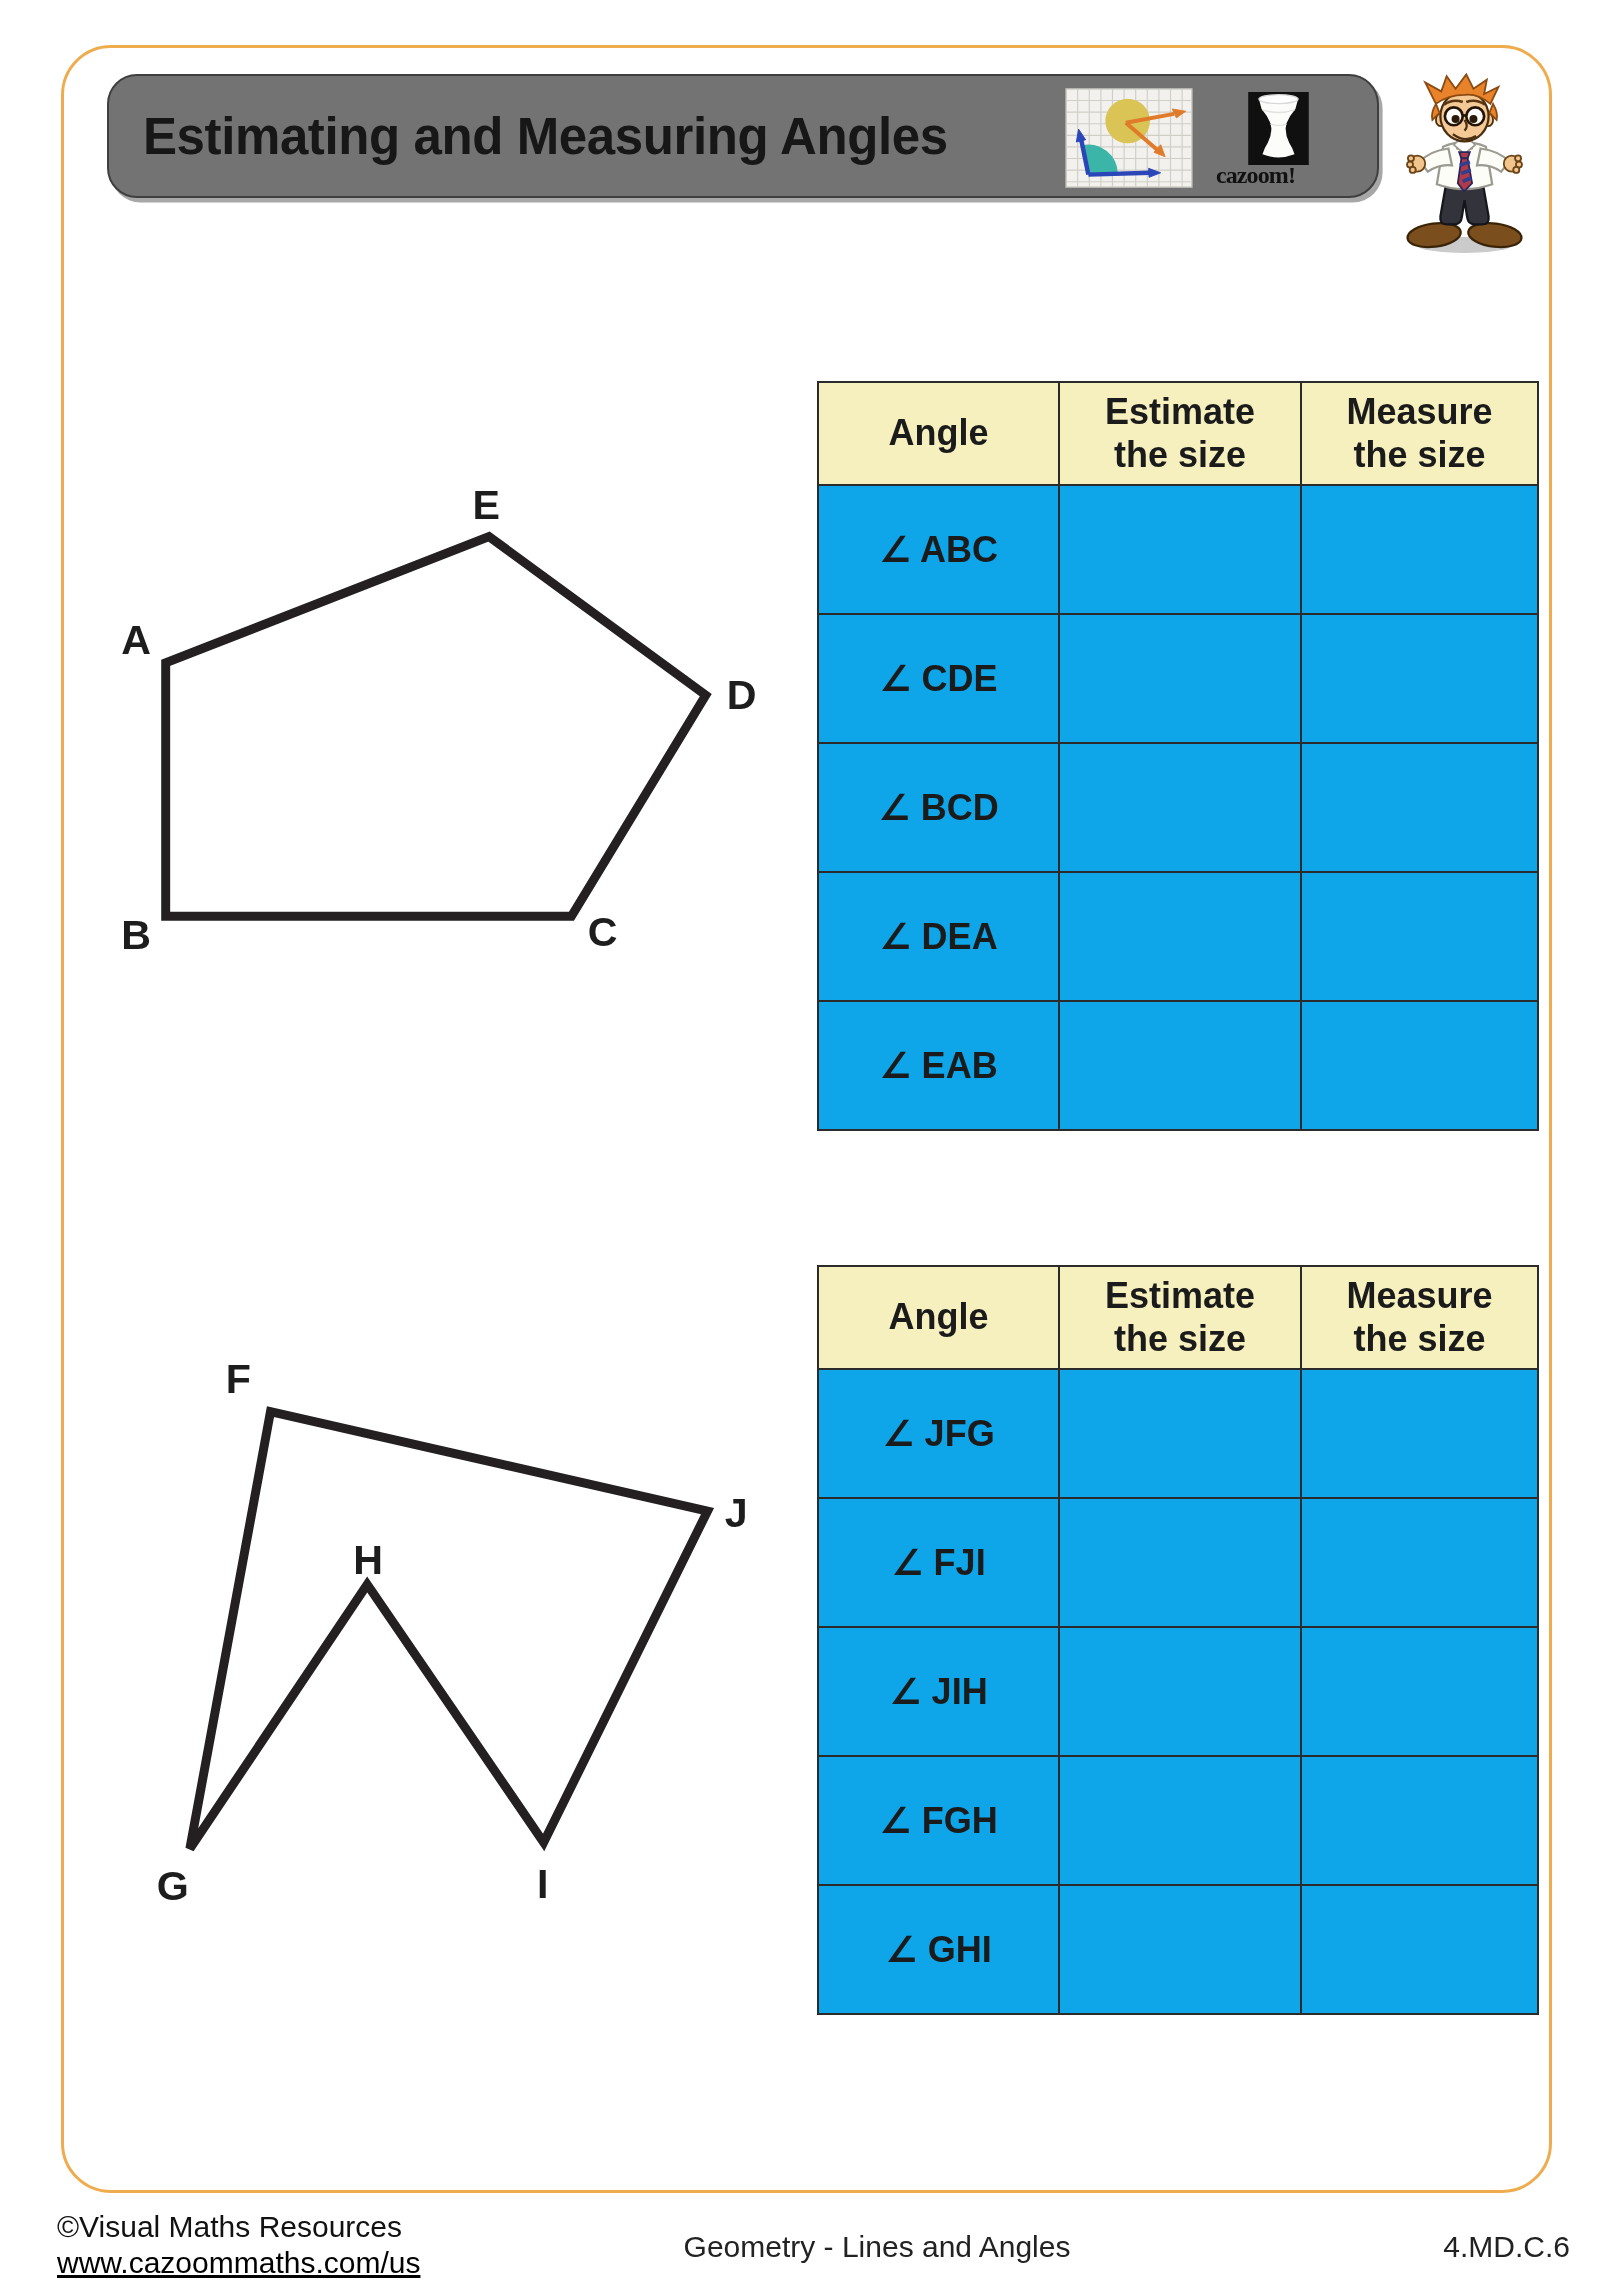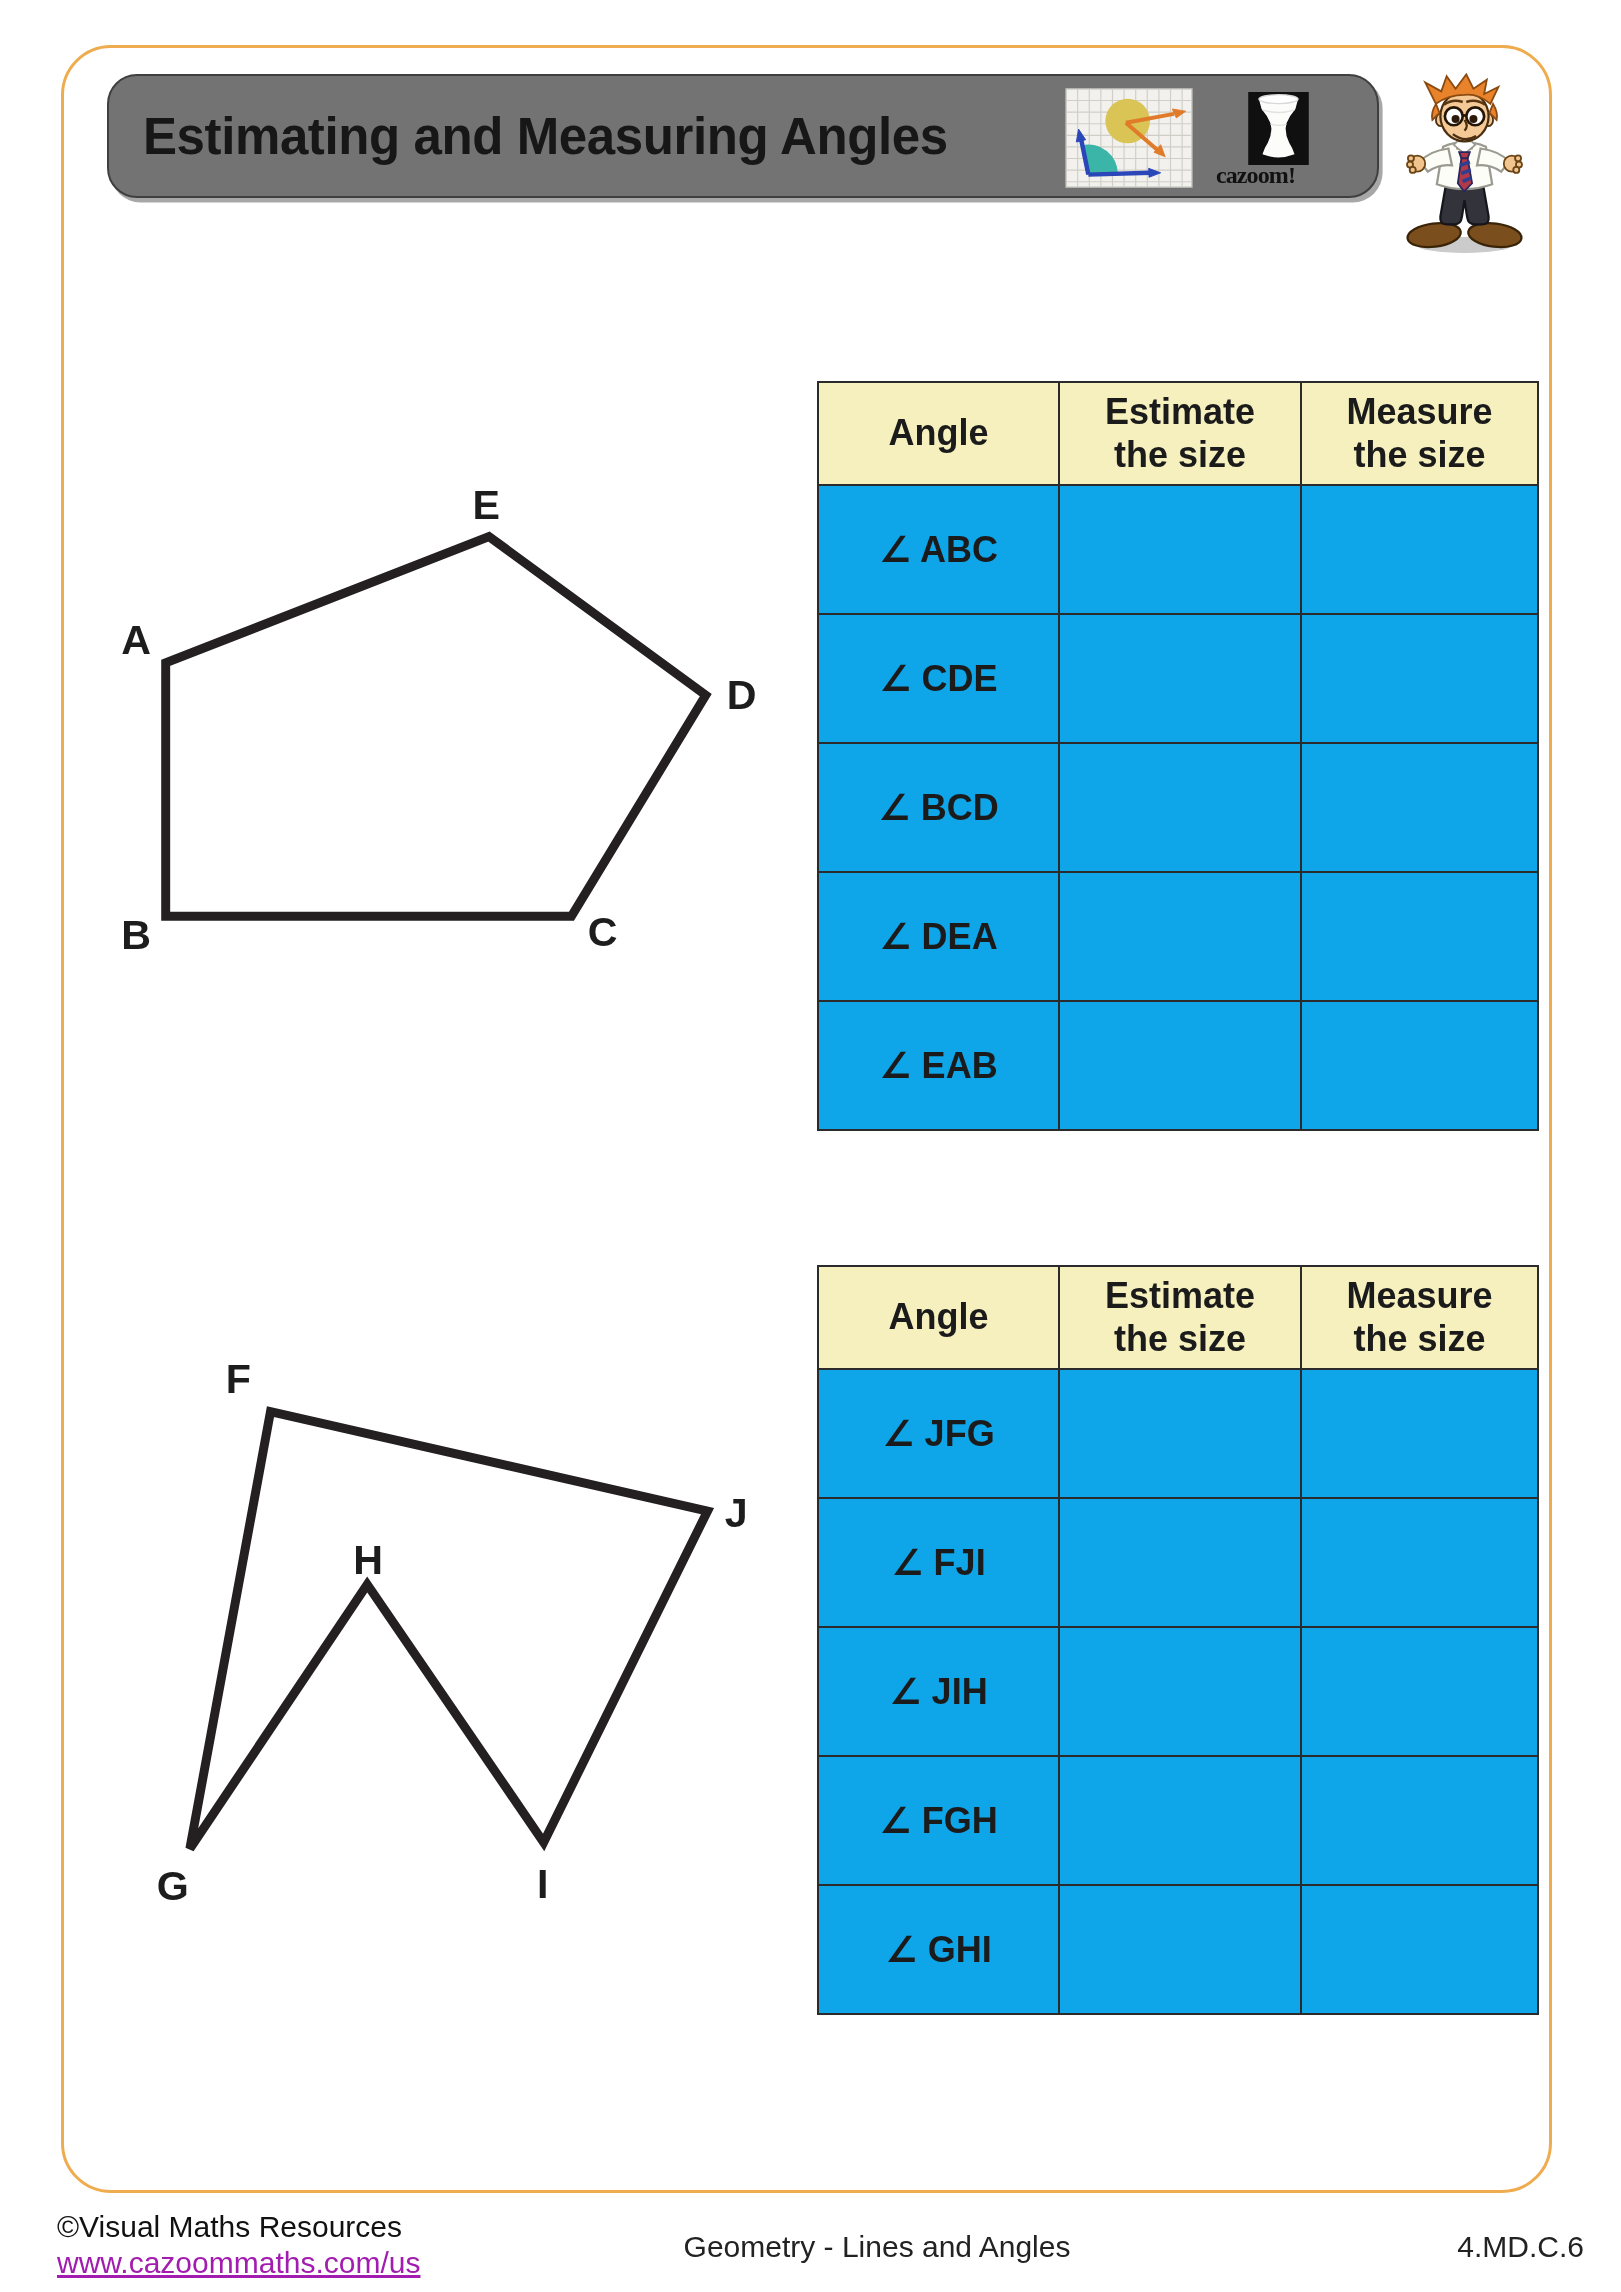--- a/index.html
+++ b/index.html
@@ -27,23 +27,23 @@
   .vlabel { font-family:"Liberation Sans", sans-serif; font-weight:bold; font-size:46px; fill:#1d1d1d; text-anchor:middle; }
 
   table.angles { position:absolute; left:817px; border-collapse:collapse; table-layout:fixed; width:720px; z-index:2; background:#0ea5e9; }
   table.angles th, table.angles td { border:2.7px solid #2B2B2B; }
   table.angles th { background:#F5F0BE; font-size:36px; font-weight:bold; height:103px; line-height:1.18; padding:0 27px; text-align:center; color:#1b1b1b; }
   table.angles td { height:129px; }
   td.angle-cell { font-size:36px; font-weight:bold; text-align:center; font-family:"Liberation Sans","DejaVu Sans",sans-serif; color:#1b1b1b; }
   #table1 { top:381px; } #table2 { top:1265px; }
 
   .footer-left { position:absolute; left:57px; top:2209px; font-size:30px; line-height:36px; color:#111; }
-  .footer-left a { color:#a21caf; text-decoration:underline; }
+  .footer-left a { color:#000000; text-decoration:underline; }
   .footer-center { position:absolute; left:877px; top:2230px; transform:translateX(-50%); font-size:30px; color:#222; white-space:nowrap; }
-  .footer-right { position:absolute; right:38px; top:2230px; font-size:30px; color:#222;text-align:right; }
+  .footer-right { position:absolute; right:52px; top:2230px; font-size:30px; color:#222;text-align:right; }
 </style>
 </head>
 <body>
 
 <div class="page-border"></div>
 
 <div class="title-box">
   <div class="page-title">Estimating and Measuring Angles</div>
 
   <svg class="chart-icon" width="128" height="100" viewBox="0 0 143 112">

